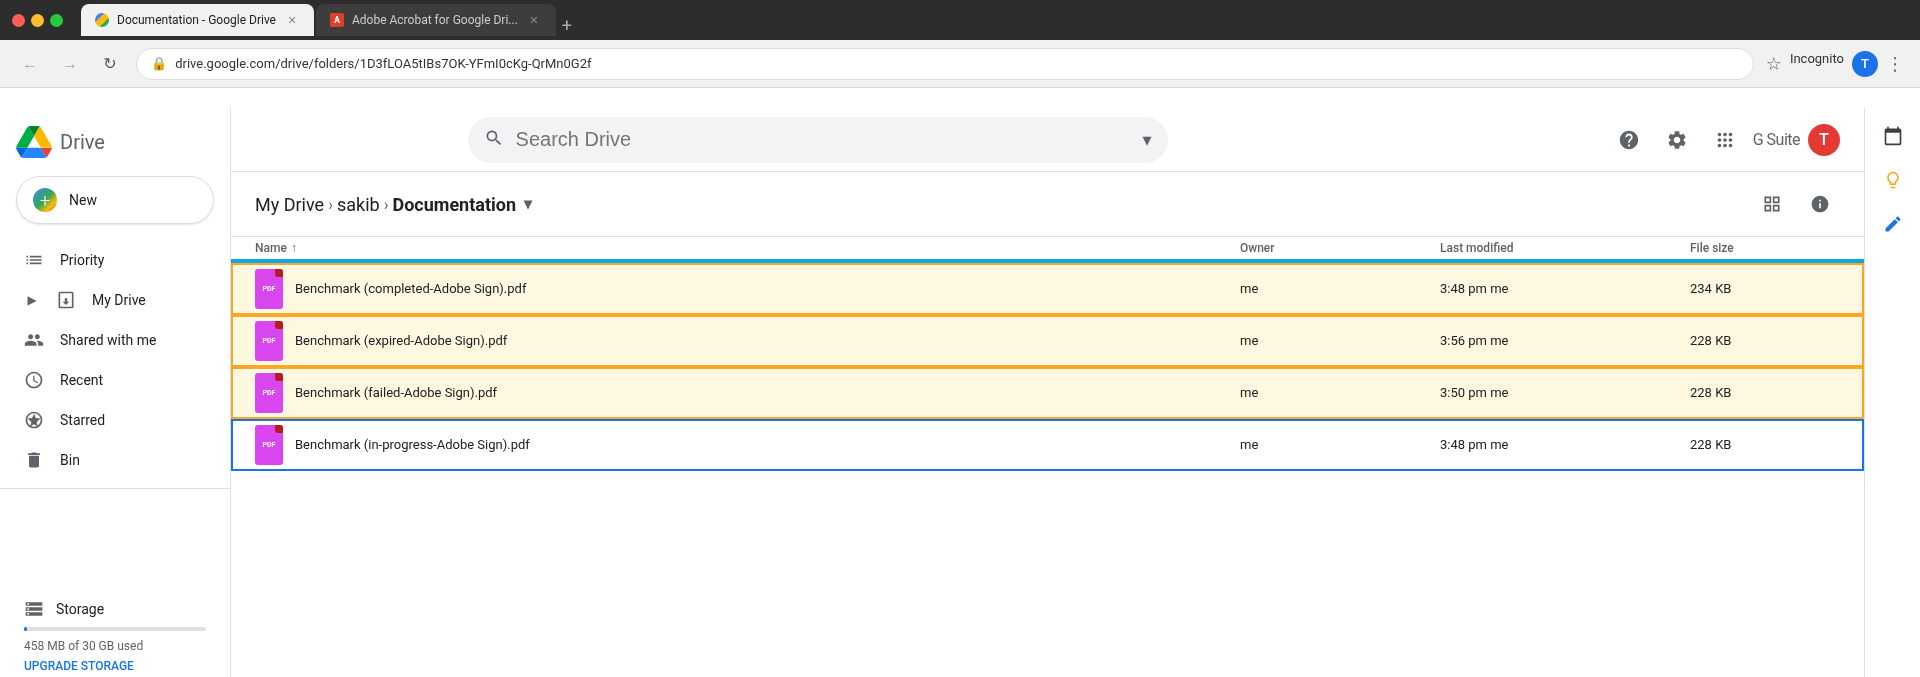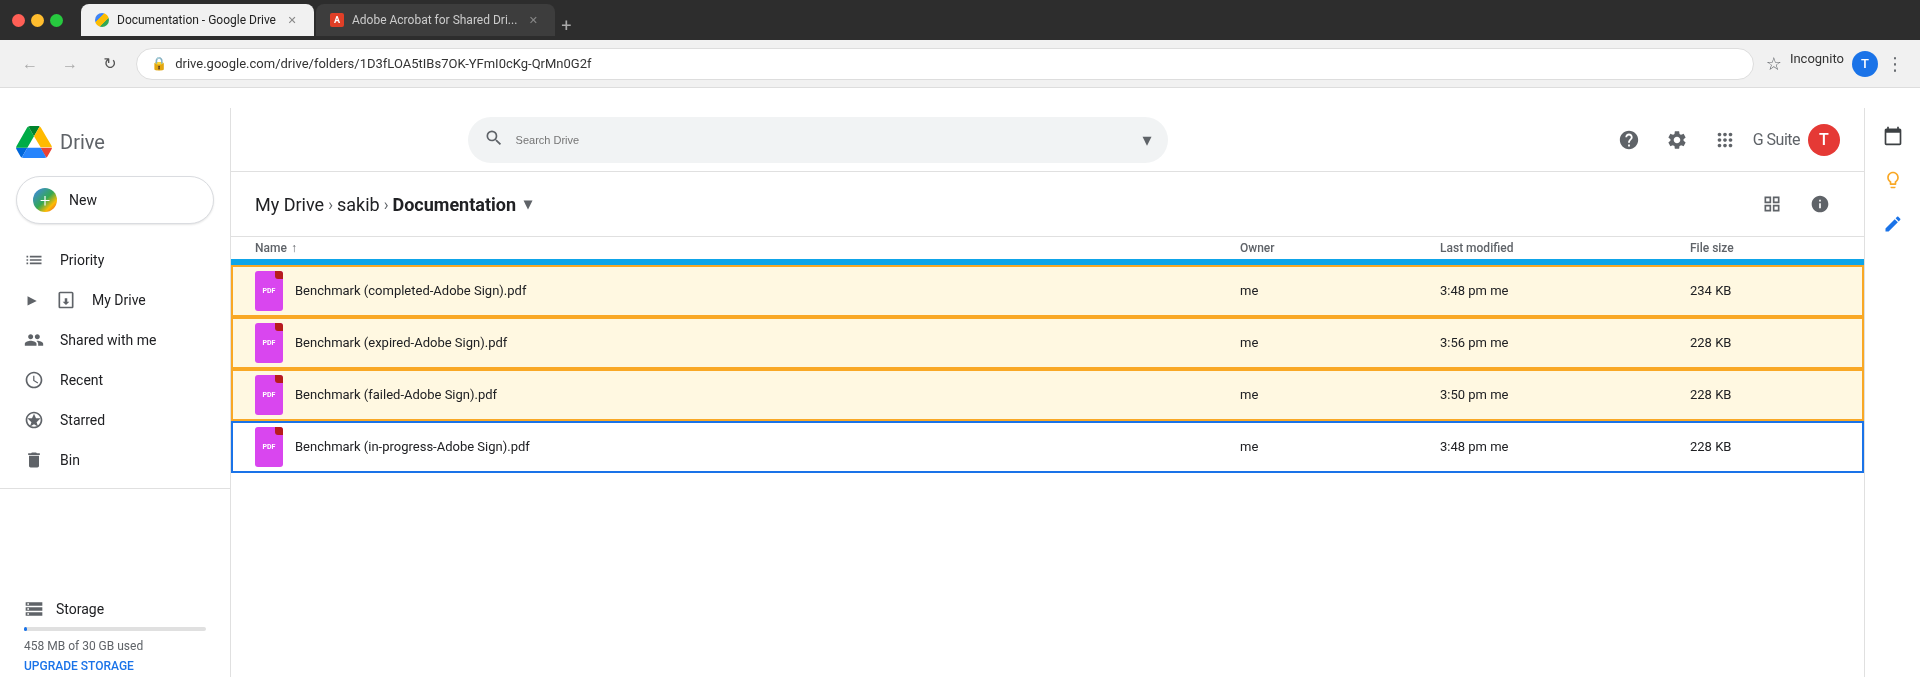--- a/index.html
+++ b/index.html
@@ -163,30 +163,30 @@
     .search-bar {
       background: #f1f3f4;
       border-radius: 24px;
       height: 46px;
       display: flex;
       align-items: center;
       padding: 0 16px;
       gap: 12px;
     }
     .search-icon { color: #5f6368; font-size: 18px; }
-    .search-input-field { flex: 1; background: none; border: none; outline: none; font-size: 11px; color: #6d28d9; }
+    .search-input-field { flex: 1; background: none; border: none; outline: none; font-size: 20px; color: #6d28d9; }
     .search-dropdown-btn { color: #5f6368; cursor: pointer; font-size: 18px; }
 
     
     .file-table { flex: 1; overflow: auto; }
     .table-header {
       display: grid;
       grid-template-columns: 1fr 200px 250px 150px;
       padding: 4px 24px;
-      border-bottom: 6px solid #0ea5e9;
+      border-bottom: 4px solid #0ea5e9;
       font-size: 12px;
       color: #5f6368;
       font-weight: 500;
     }
     .col-name { display: flex; align-items: center; gap: 4px; }
     .sort-icon { font-size: 12px; }
     .file-row {
       display: grid;
       grid-template-columns: 1fr 200px 250px 150px;
       padding: 0 24px;
@@ -232,21 +232,21 @@
   <div class="tab-bar">
     <div class="tab active">
       <div class="tab-favicon drive"></div>
       <span>Documentation - Google Drive</span>
       <span class="tab-close">✕</span>
     </div>
     <div class="tab">
       <div class="tab-favicon acrobat">
         <span style="color:#fff;font-size:9px;font-weight:bold">A</span>
       </div>
-      <span>Adobe Acrobat for Shared Dri...</span>
+      <span>Adobe Acrobat for Google Dri...</span>
       <span class="tab-close">✕</span>
     </div>
     <span class="new-tab-btn">+</span>
   </div>
 </div>
 
 <div class="address-bar">
   <div class="nav-btn disabled">←</div>
   <div class="nav-btn disabled">→</div>
   <div class="nav-btn">↻</div>

